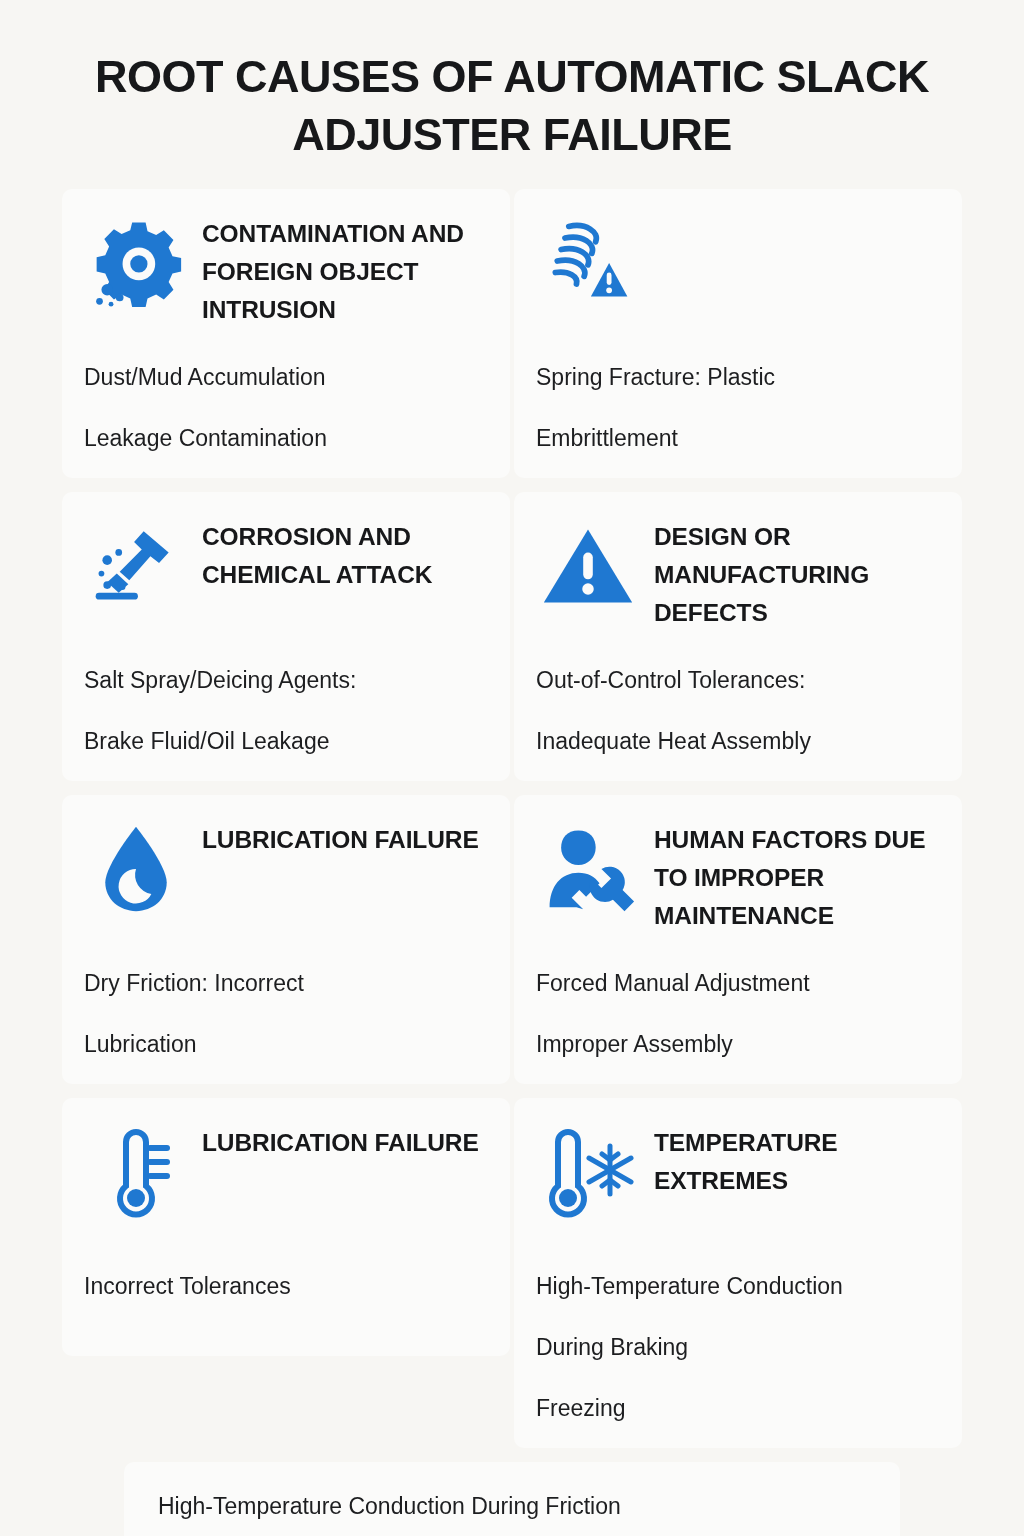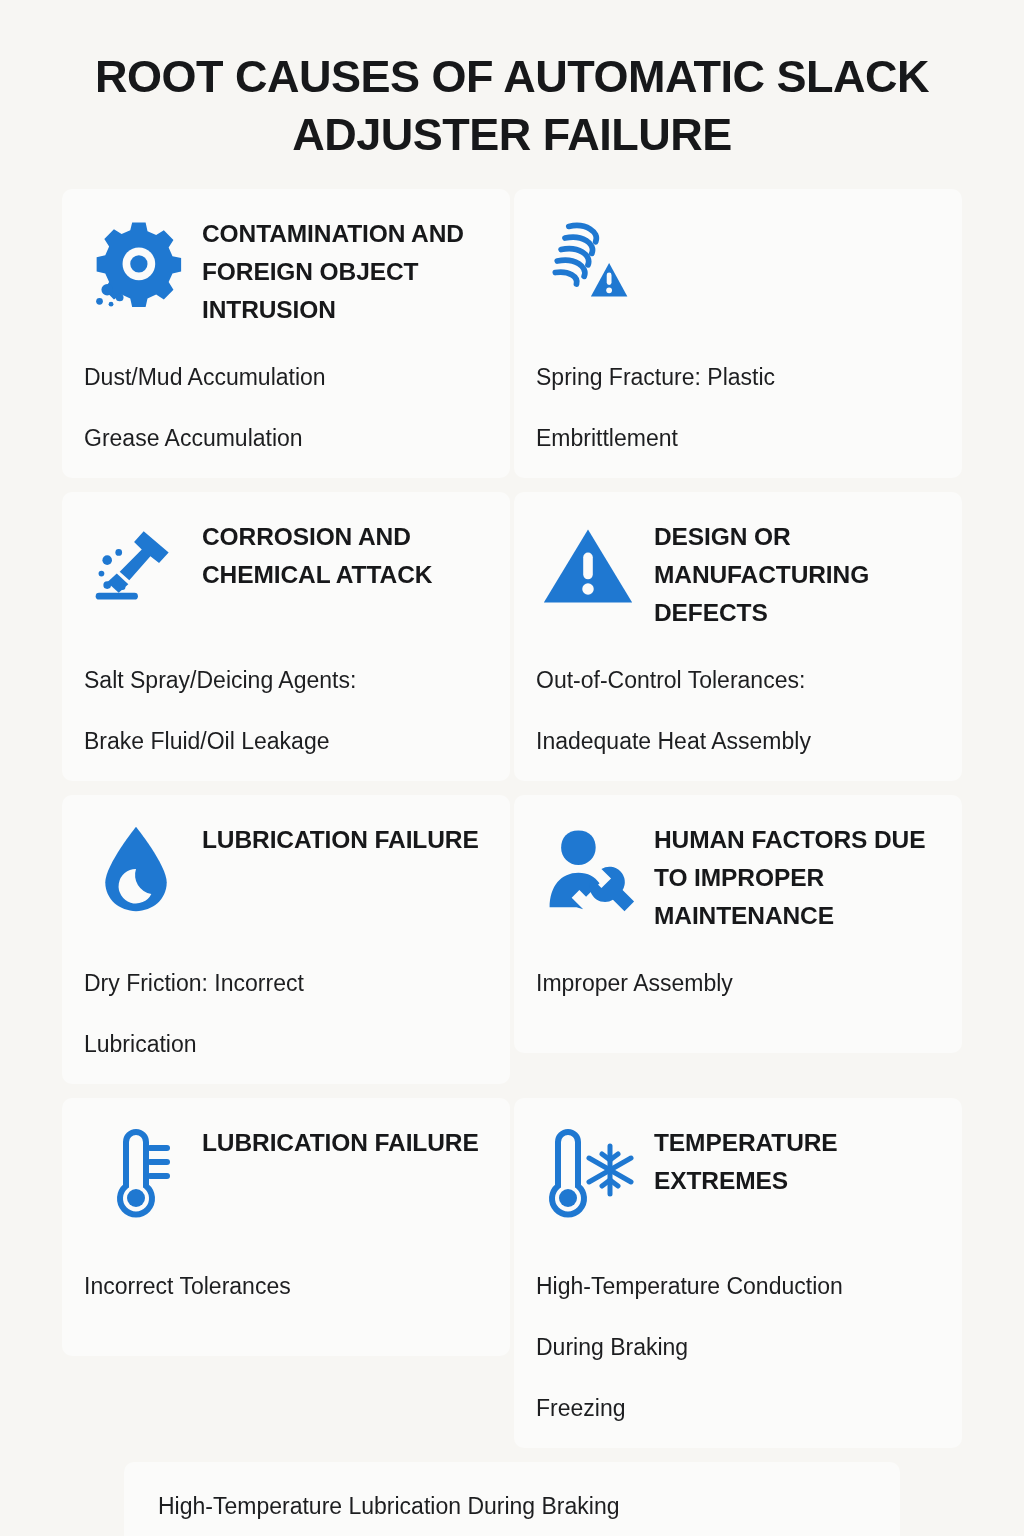--- a/index.html
+++ b/index.html
@@ -130,21 +130,21 @@
                 <circle cx="33" cy="88" r="4"></circle>
                 <circle cx="12" cy="92" r="3.5"></circle>
                 <circle cx="24" cy="95" r="2.5"></circle>
               </g>
             </svg>
           </span>
           <div class="card-title">CONTAMINATION AND FOREIGN OBJECT INTRUSION</div>
         </div>
         <div class="card-body">
           <div>Dust/Mud Accumulation</div>
-          <div>Grease Accumulation</div>
+          <div>Leakage Contamination</div>
         </div>
       </div>
     </div>
 
     <div class="cell">
       <div class="card">
         <div class="card-head">
           <span class="icon">
             <svg width="96" height="96" viewBox="0 0 100 100">
               <g fill="none" stroke="#1f78d1" stroke-width="6" stroke-linecap="round">
@@ -241,20 +241,21 @@
               <g fill="#1f78d1">
                 <path d="M40 12 c12 0 18 8 18 18 0 10 -8 18 -18 18 S22 40 22 30 c0 -10 6 -18 18 -18z"></path>
                 <path d="M10 92 c0 -22 12 -36 30 -36 10 0 17 4 22 11 l-14 14 -7 -7 -8 8 12 12 -7 -2 z"></path>
                 <path d="M64 52 a16 16 0 0 1 22 22 l12 12 -10 10 -12 -12 a16 16 0 0 1 -22 -22 l10 10 10 -10 z"></path>
               </g>
             </svg>
           </span>
           <div class="card-title">HUMAN FACTORS DUE TO IMPROPER MAINTENANCE</div>
         </div>
         <div class="card-body">
+          <div>Forced Manual Adjustment</div>
           <div>Improper Assembly</div>
         </div>
       </div>
     </div>
 
     <div class="cell">
       <div class="card">
         <div class="card-head">
           <span class="icon">
             <svg width="86" height="100" viewBox="0 0 86 100">
@@ -302,18 +303,18 @@
           <div>During Braking</div>
           <div>Freezing</div>
         </div>
       </div>
     </div>
 
   </div>
 
   <div class="footer-wrap">
     <div class="footer-card">
-      <div>High-Temperature Lubrication During Braking</div>
+      <div>High-Temperature Conduction During Friction</div>
       <div>Freezing</div>
     </div>
   </div>
 
 </div>
 
 </body></html>

